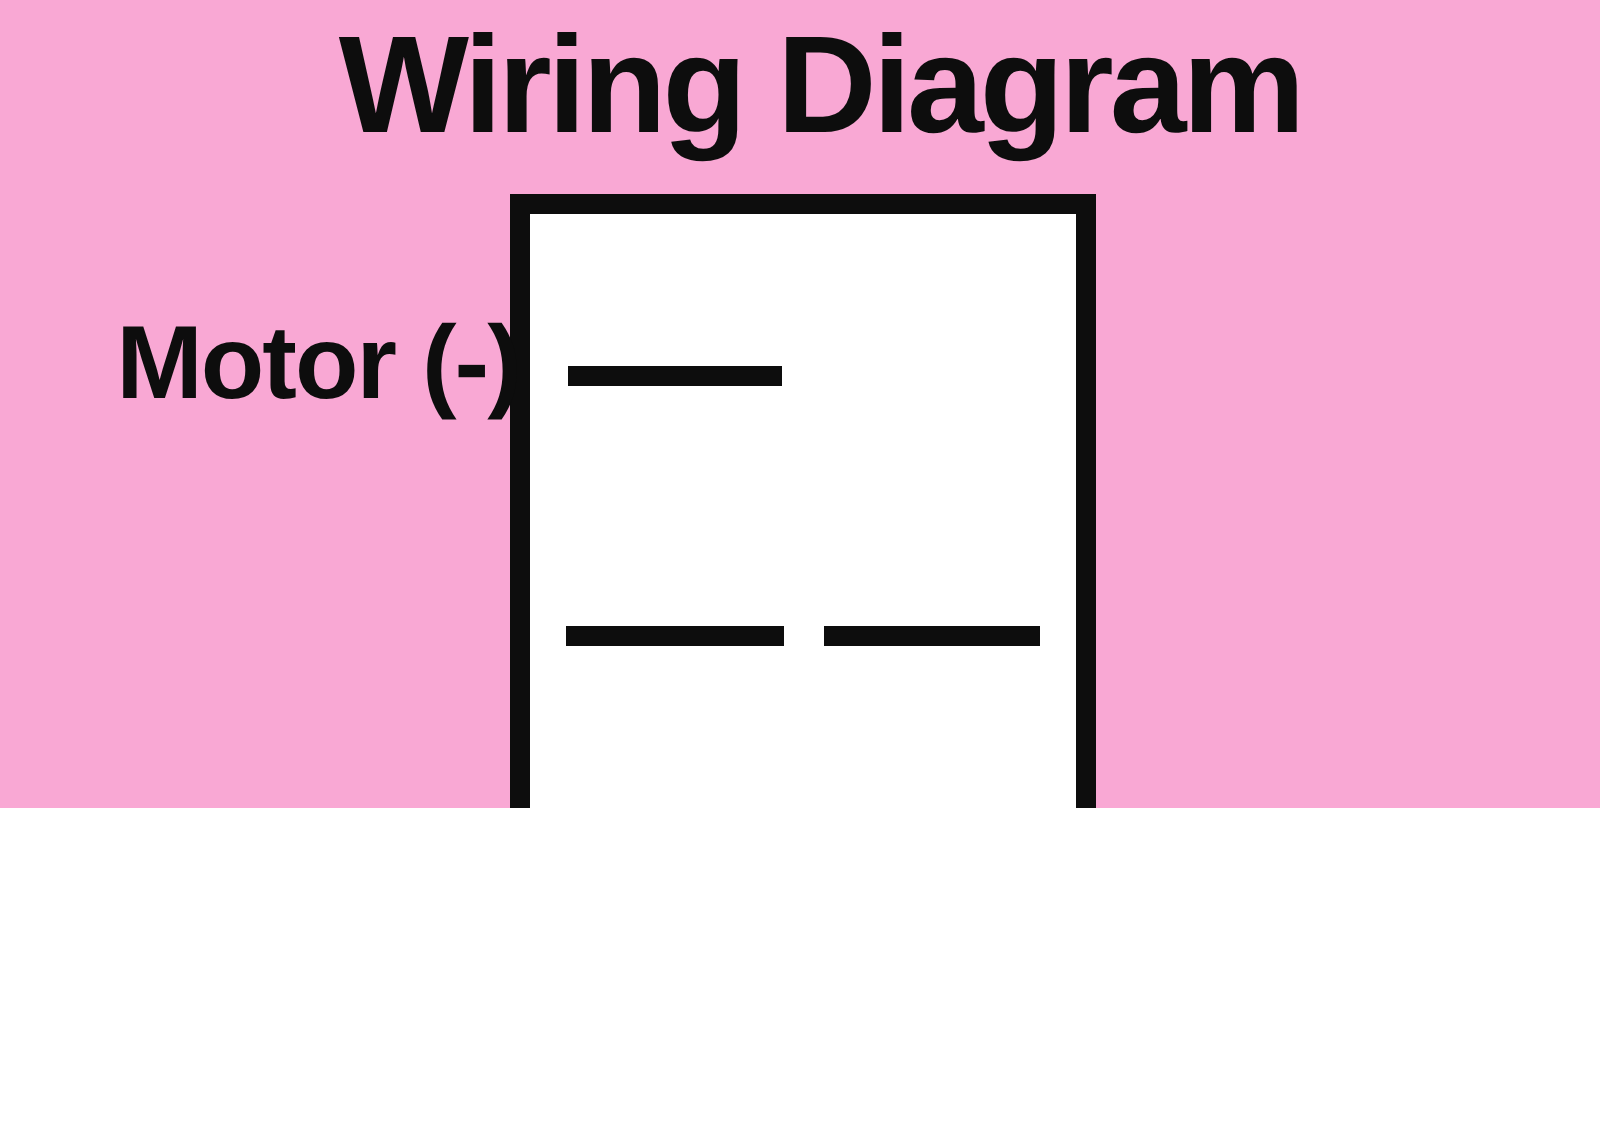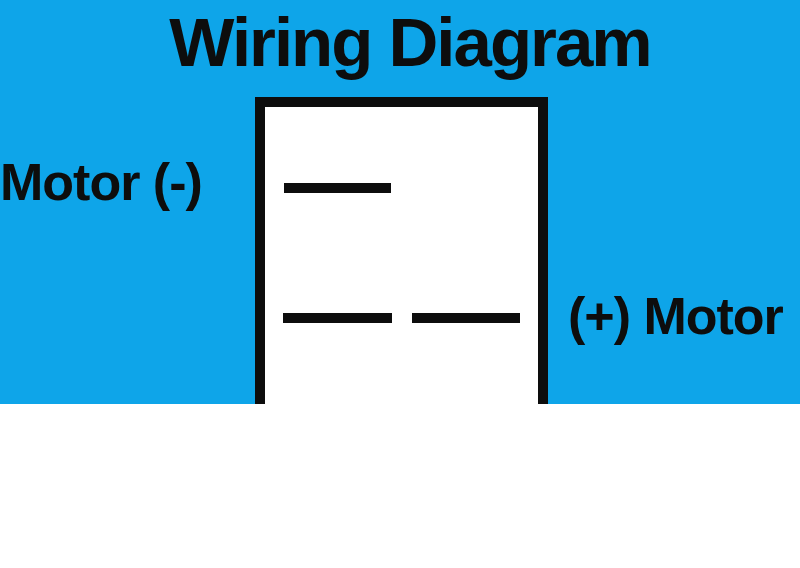--- a/index.html
+++ b/index.html
@@ -4,21 +4,21 @@
 <style>
   html, body {
     margin: 0;
     padding: 0;
     background: #ffffff;
   }
   .stage {
     position: relative;
     width: 800px;
     height: 404px;
-    background: #0ea5e9;
+    background: #f9a8d4;
     overflow: hidden;
     font-family: "Liberation Sans", sans-serif;
     color: #0d0d0d;
   }
   .title {
     position: absolute;
     left: 20px;
     right: 0;
     top: 4px;
     text-align: center;
@@ -54,21 +54,22 @@
     font-size: 52px;
     line-height: 52px;
     font-weight: bold;
     letter-spacing: -1px;
     white-space: nowrap;
     color: #0d0d0d;
   }
   .lbl.left-col {
     left: 0;
     width: 238px;
-    text-align: left;
+    text-align: center;
+    padding-left: 40px;
   }
   .lbl.right-col {
     left: 568px;
     text-align: left;
   }
   .lbl.row1 { top: 156px; }
   .lbl.row2 { top: 276px; }
   .lbl.row3 { top: 406px; }
   .lbl.row2r { top: 290px; }
   .lbl.row3r { top: 411px; }
@@ -83,15 +84,14 @@
   <div class="switch-body"></div>
 
   <div class="bar r1-left"></div>
   <div class="bar r2-left"></div>
   <div class="bar r2-right"></div>
   <div class="bar r3-left"></div>
   <div class="bar r3-right"></div>
 
   <div class="lbl left-col row1">Motor (-)</div>
 
-  <div class="lbl right-col row2r">(+) Motor</div>
 
 </div>
 
 </body></html>

